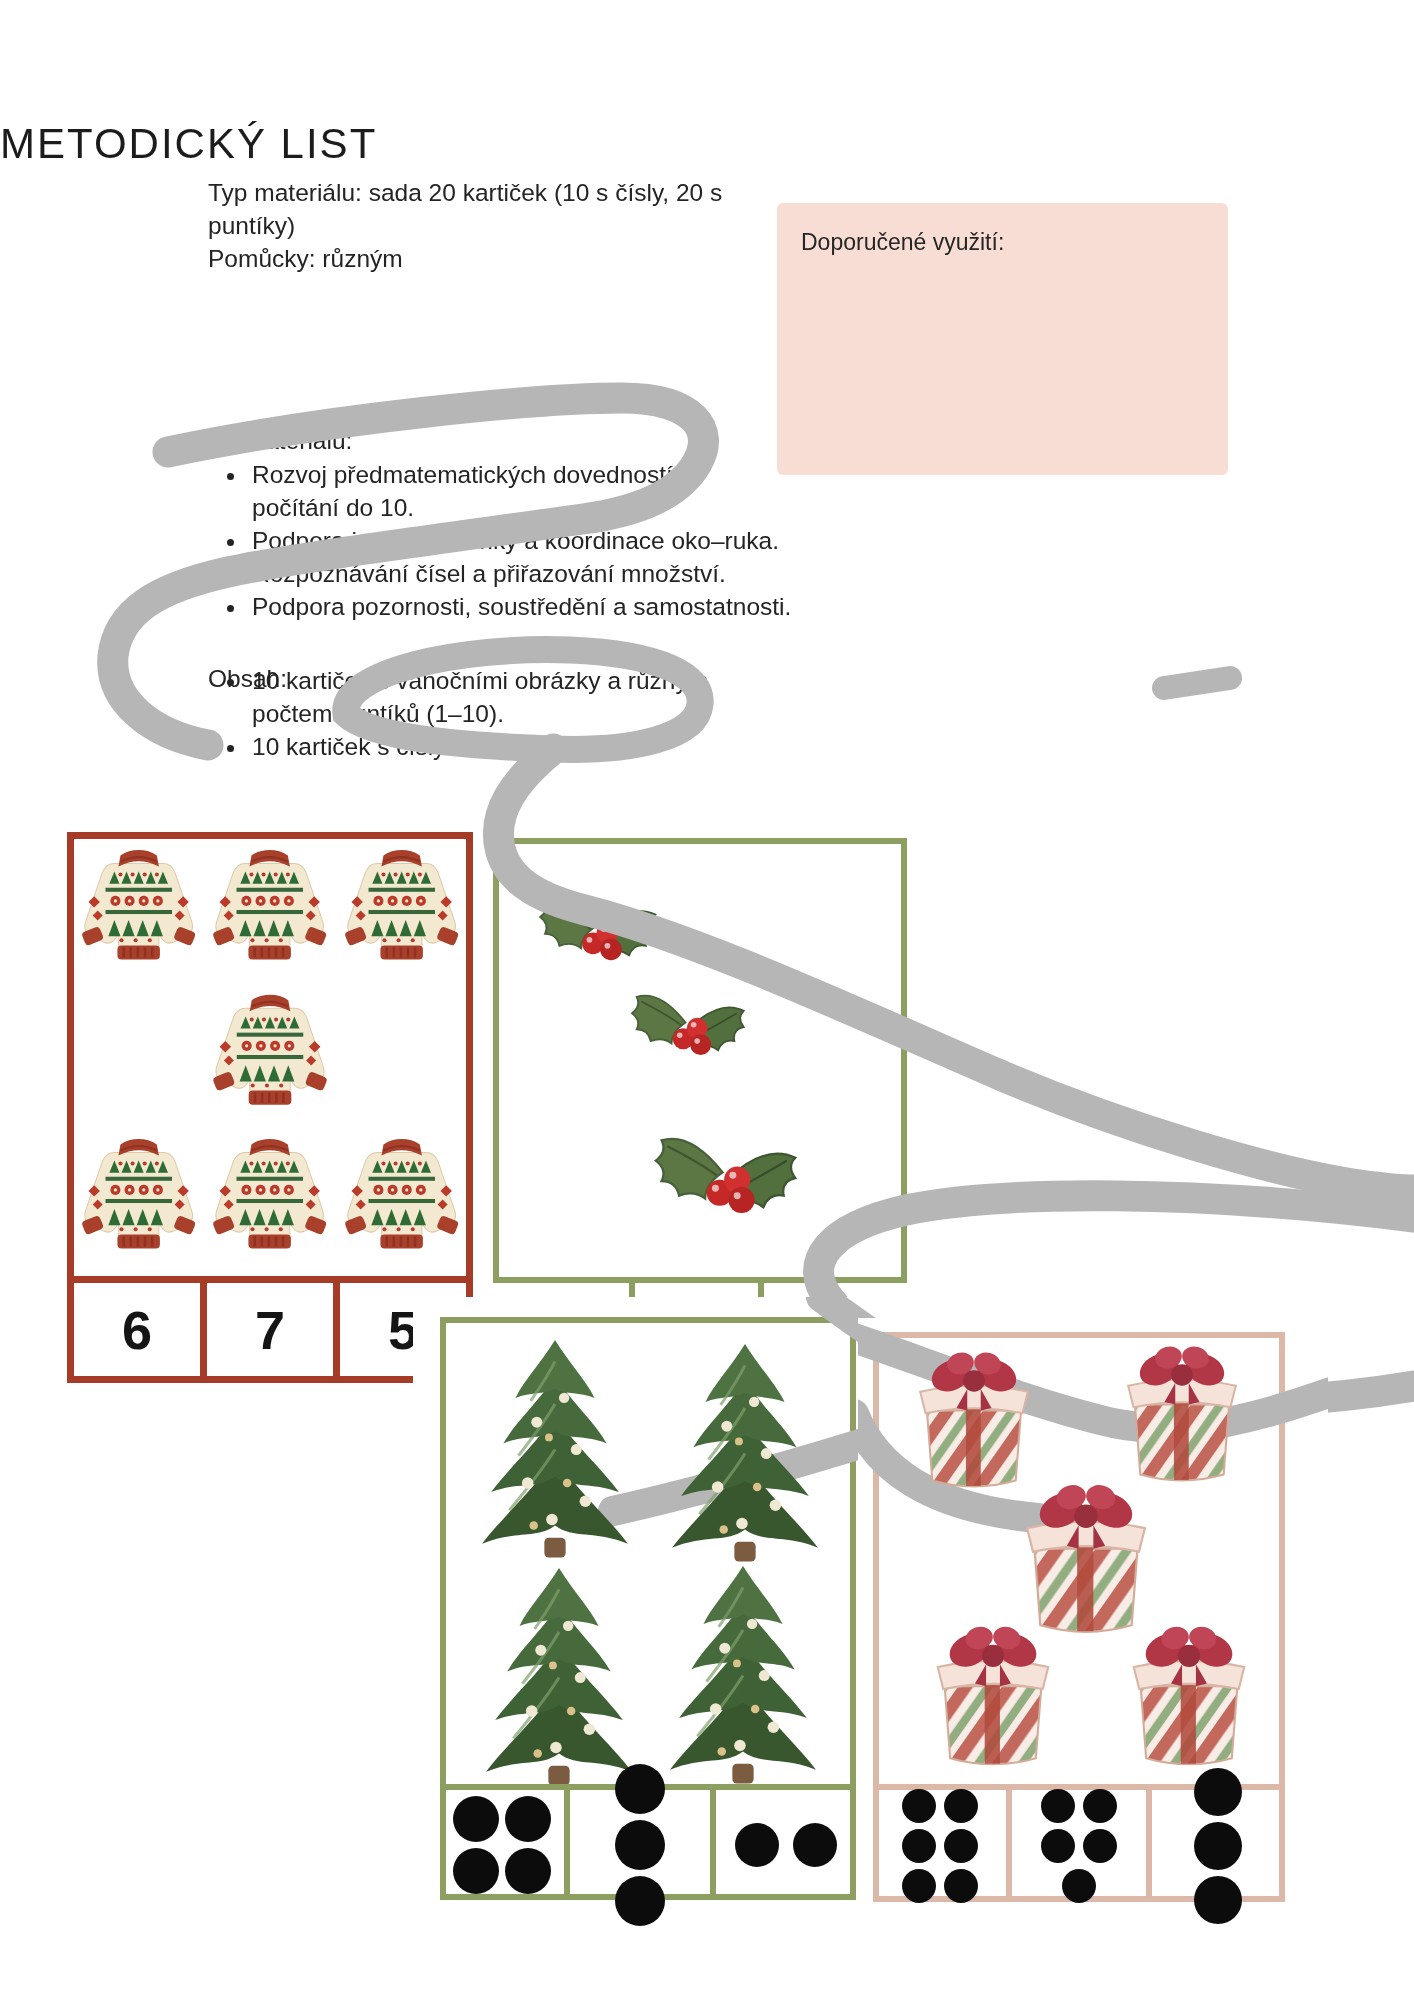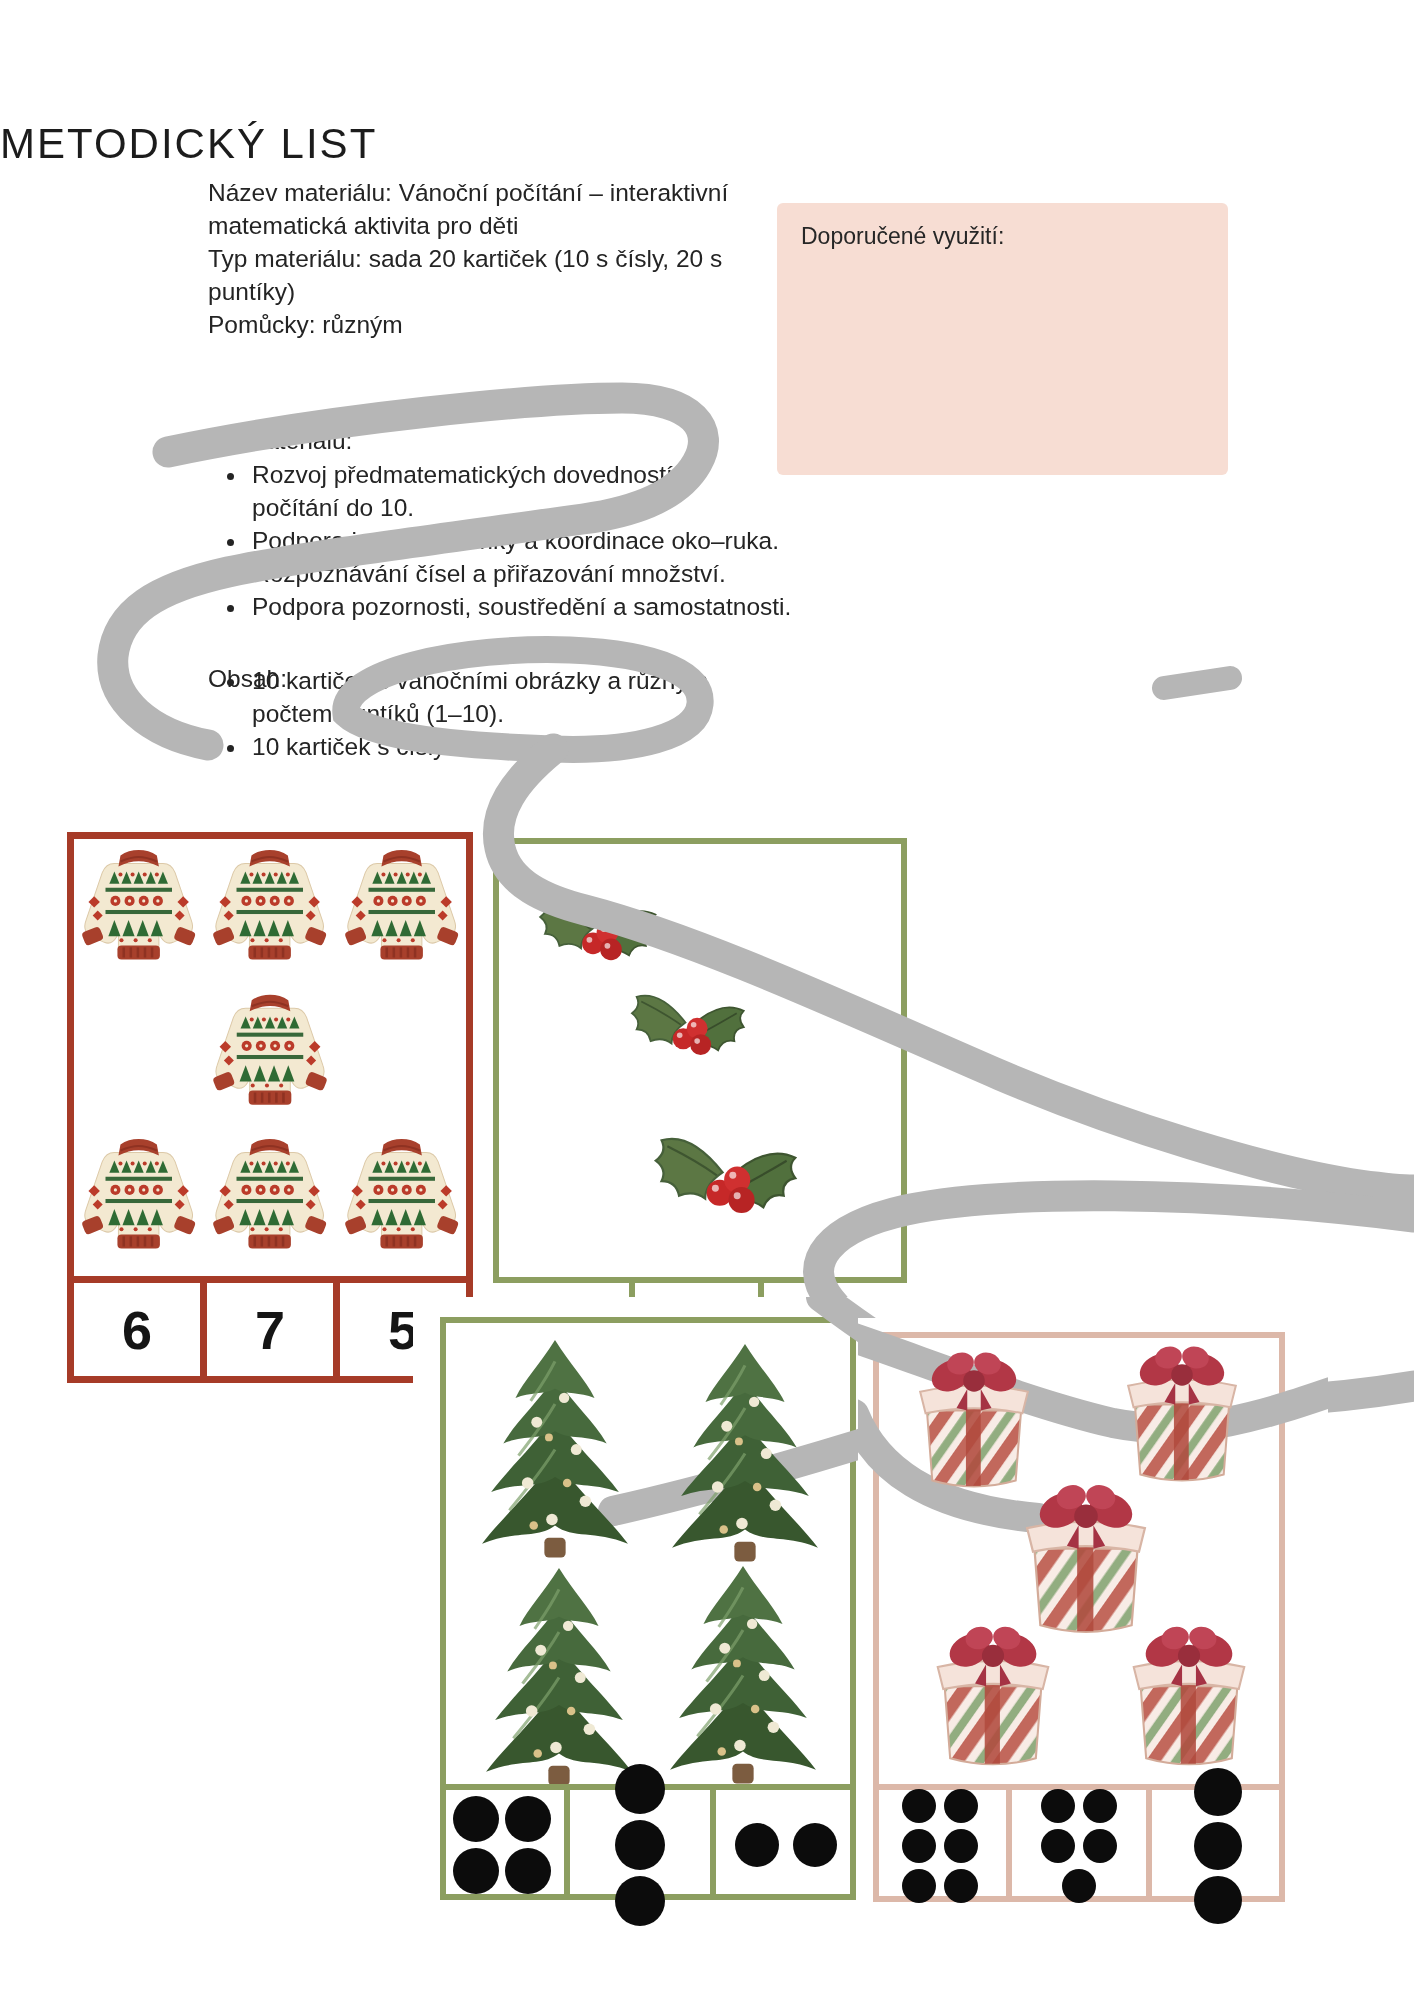--- a/index.html
+++ b/index.html
@@ -10,21 +10,21 @@
          font-size:42px;font-weight:500;letter-spacing:2px;color:#1c1c1c;z-index:1;}
   .intro{position:absolute;left:208px;top:176px;width:600px;font-size:24.5px;line-height:33px;z-index:1;}
   .intro p{margin:0;white-space:pre-line;}
   .section-h{position:absolute;left:208px;font-size:24.5px;line-height:33px;z-index:1;}
   .goals-h{top:424px;} .obsah-h{top:662px;}
   ul.blist{position:absolute;left:214px;margin:0;padding:0 0 0 34px;font-size:24.5px;line-height:33px;z-index:1;}
   ul.blist li{margin:0;padding-left:4px;white-space:pre-line;}
   .goals-l{top:458px;width:620px;} .obsah-l{top:664px;width:560px;}
   
   .pinkbox{position:absolute;left:777px;top:203px;width:451px;height:272px;background:#f7ddd3;
-           border-radius:6px;z-index:1;box-sizing:border-box;padding:18px 20px 0 24px;
+           border-radius:6px;z-index:1;box-sizing:border-box;padding:24px 20px 0 24px;
            font-size:23px;line-height:30px;color:#262626;}
   .pinkbox h3{margin:0;font-size:23px;font-weight:400;}
   .pinkbox ul{margin:2px 0 0 0;padding:0 0 0 28px;}
   .pinkbox li{white-space:pre-line;}
   
   .card{position:absolute;background:#fff;box-sizing:border-box;z-index:1;}
   
   .card-sweaters{left:67px;top:832px;width:406px;height:551px;border:7px solid #a63b28;}
   .sw-pic{position:absolute;left:0;top:0;right:0;height:444px;border-bottom:7px solid #a63b28;
           display:flex;flex-direction:column;justify-content:space-between;padding:6px 4px 10px;box-sizing:border-box;}
@@ -204,22 +204,20 @@
       <circle cx="55" cy="26" r="8" fill="#992e3c"></circle>
     </symbol>
   </defs>
 </svg>
 
 <div class="page">
 
   <h1 class="title">METODICKÝ LIST</h1>
 
   <div class="intro">
-    <p>Název materiálu: Vánoční počítání – interaktivní
-matematická aktivita pro děti</p>
     <p>Typ materiálu: sada 20 kartiček (10 s čísly, 20 s
 puntíky)</p>
     <p>Pomůcky: různým</p>
   </div>
 
   <div class="pinkbox">
     <h3>Doporučené využití:</h3>
   </div>
 
   <div class="section-h goals-h">Cíl materiálu:</div>

